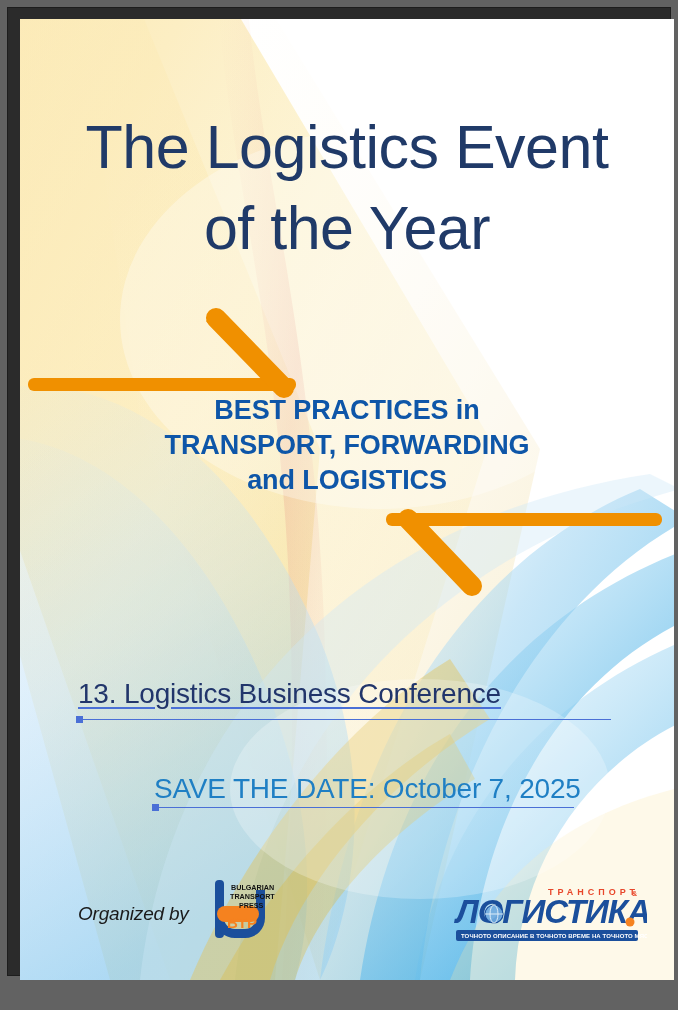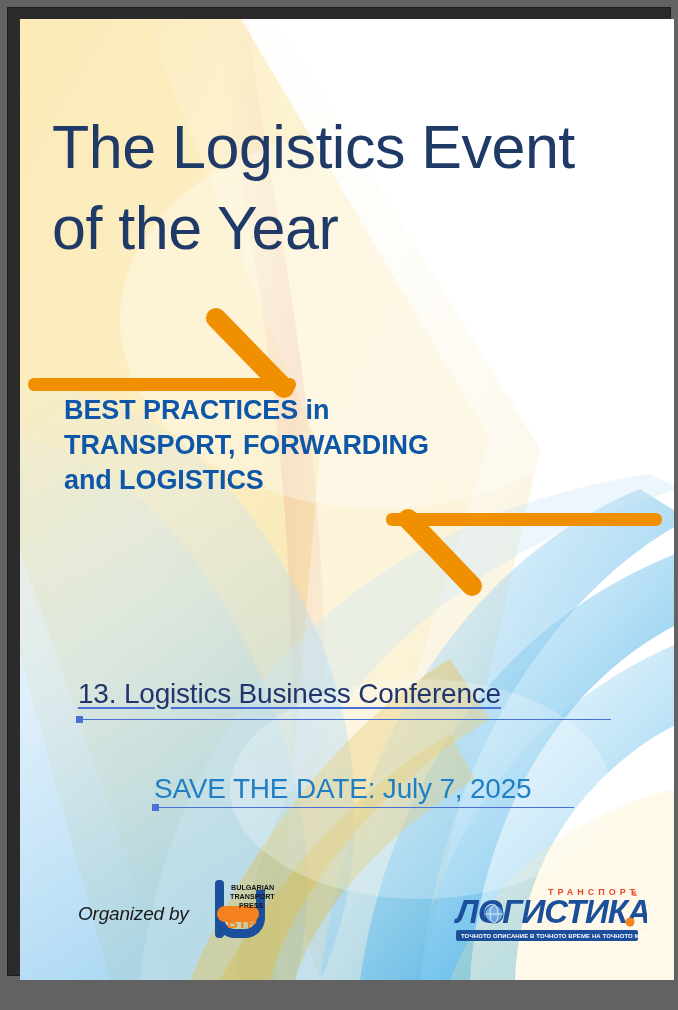--- a/index.html
+++ b/index.html
@@ -24,30 +24,32 @@
     background:#ffffff;
     overflow:hidden;
   }
 
   
   .bg-svg{position:absolute;left:0;top:0;width:654px;height:961px;}
 
   
   .title-block{
     position:absolute;left:32px;top:88px;width:590px;
+    text-align:center;
     color:#203A68;
     font-size:61px;
     line-height:1.33;
     font-weight:400;
     letter-spacing:-0.5px;
     white-space:pre-line;
   }
 
   .subtitle-block{
     position:absolute;left:44px;top:374px;width:566px;
+    text-align:center;
     color:#0E56A8;
     font-size:27px;
     font-weight:bold;
     line-height:1.30;
     letter-spacing:-0.1px;
     white-space:pre-line;
   }
   .conf-link{
     position:absolute;left:58px;top:660px;width:580px;
     color:#21356b;
@@ -179,21 +181,21 @@
 of the Year</div>
 
       <div class="subtitle-block">BEST PRACTICES in
 TRANSPORT, FORWARDING
 and LOGISTICS</div>
 
       <div class="conf-link">13. Logistics Business Conference</div>
       <div class="conf-underline"></div>
       <div class="conf-marker"></div>
 
-      <div class="date-link">SAVE THE DATE: July 7, 2025</div>
+      <div class="date-link">SAVE THE DATE: October 7, 2025</div>
       <div class="date-underline"></div>
       <div class="date-marker"></div>
 
       <div class="organized-by">Organized by</div>
 
       <svg class="btp-logo" viewBox="0 0 72 72">
 
         <rect x="12" y="4" width="9" height="58" rx="4" fill="#1B4F9C"></rect>
 
         <path d="M12 42 a20 20 0 0 0 20 20 h10 a20 20 0 0 0 20 -20 V 30 h-9 v12 a11 11 0 0 1 -11 11 h-10 a11 11 0 0 1 -11 -11 Z" fill="#1B4F9C"></path>

